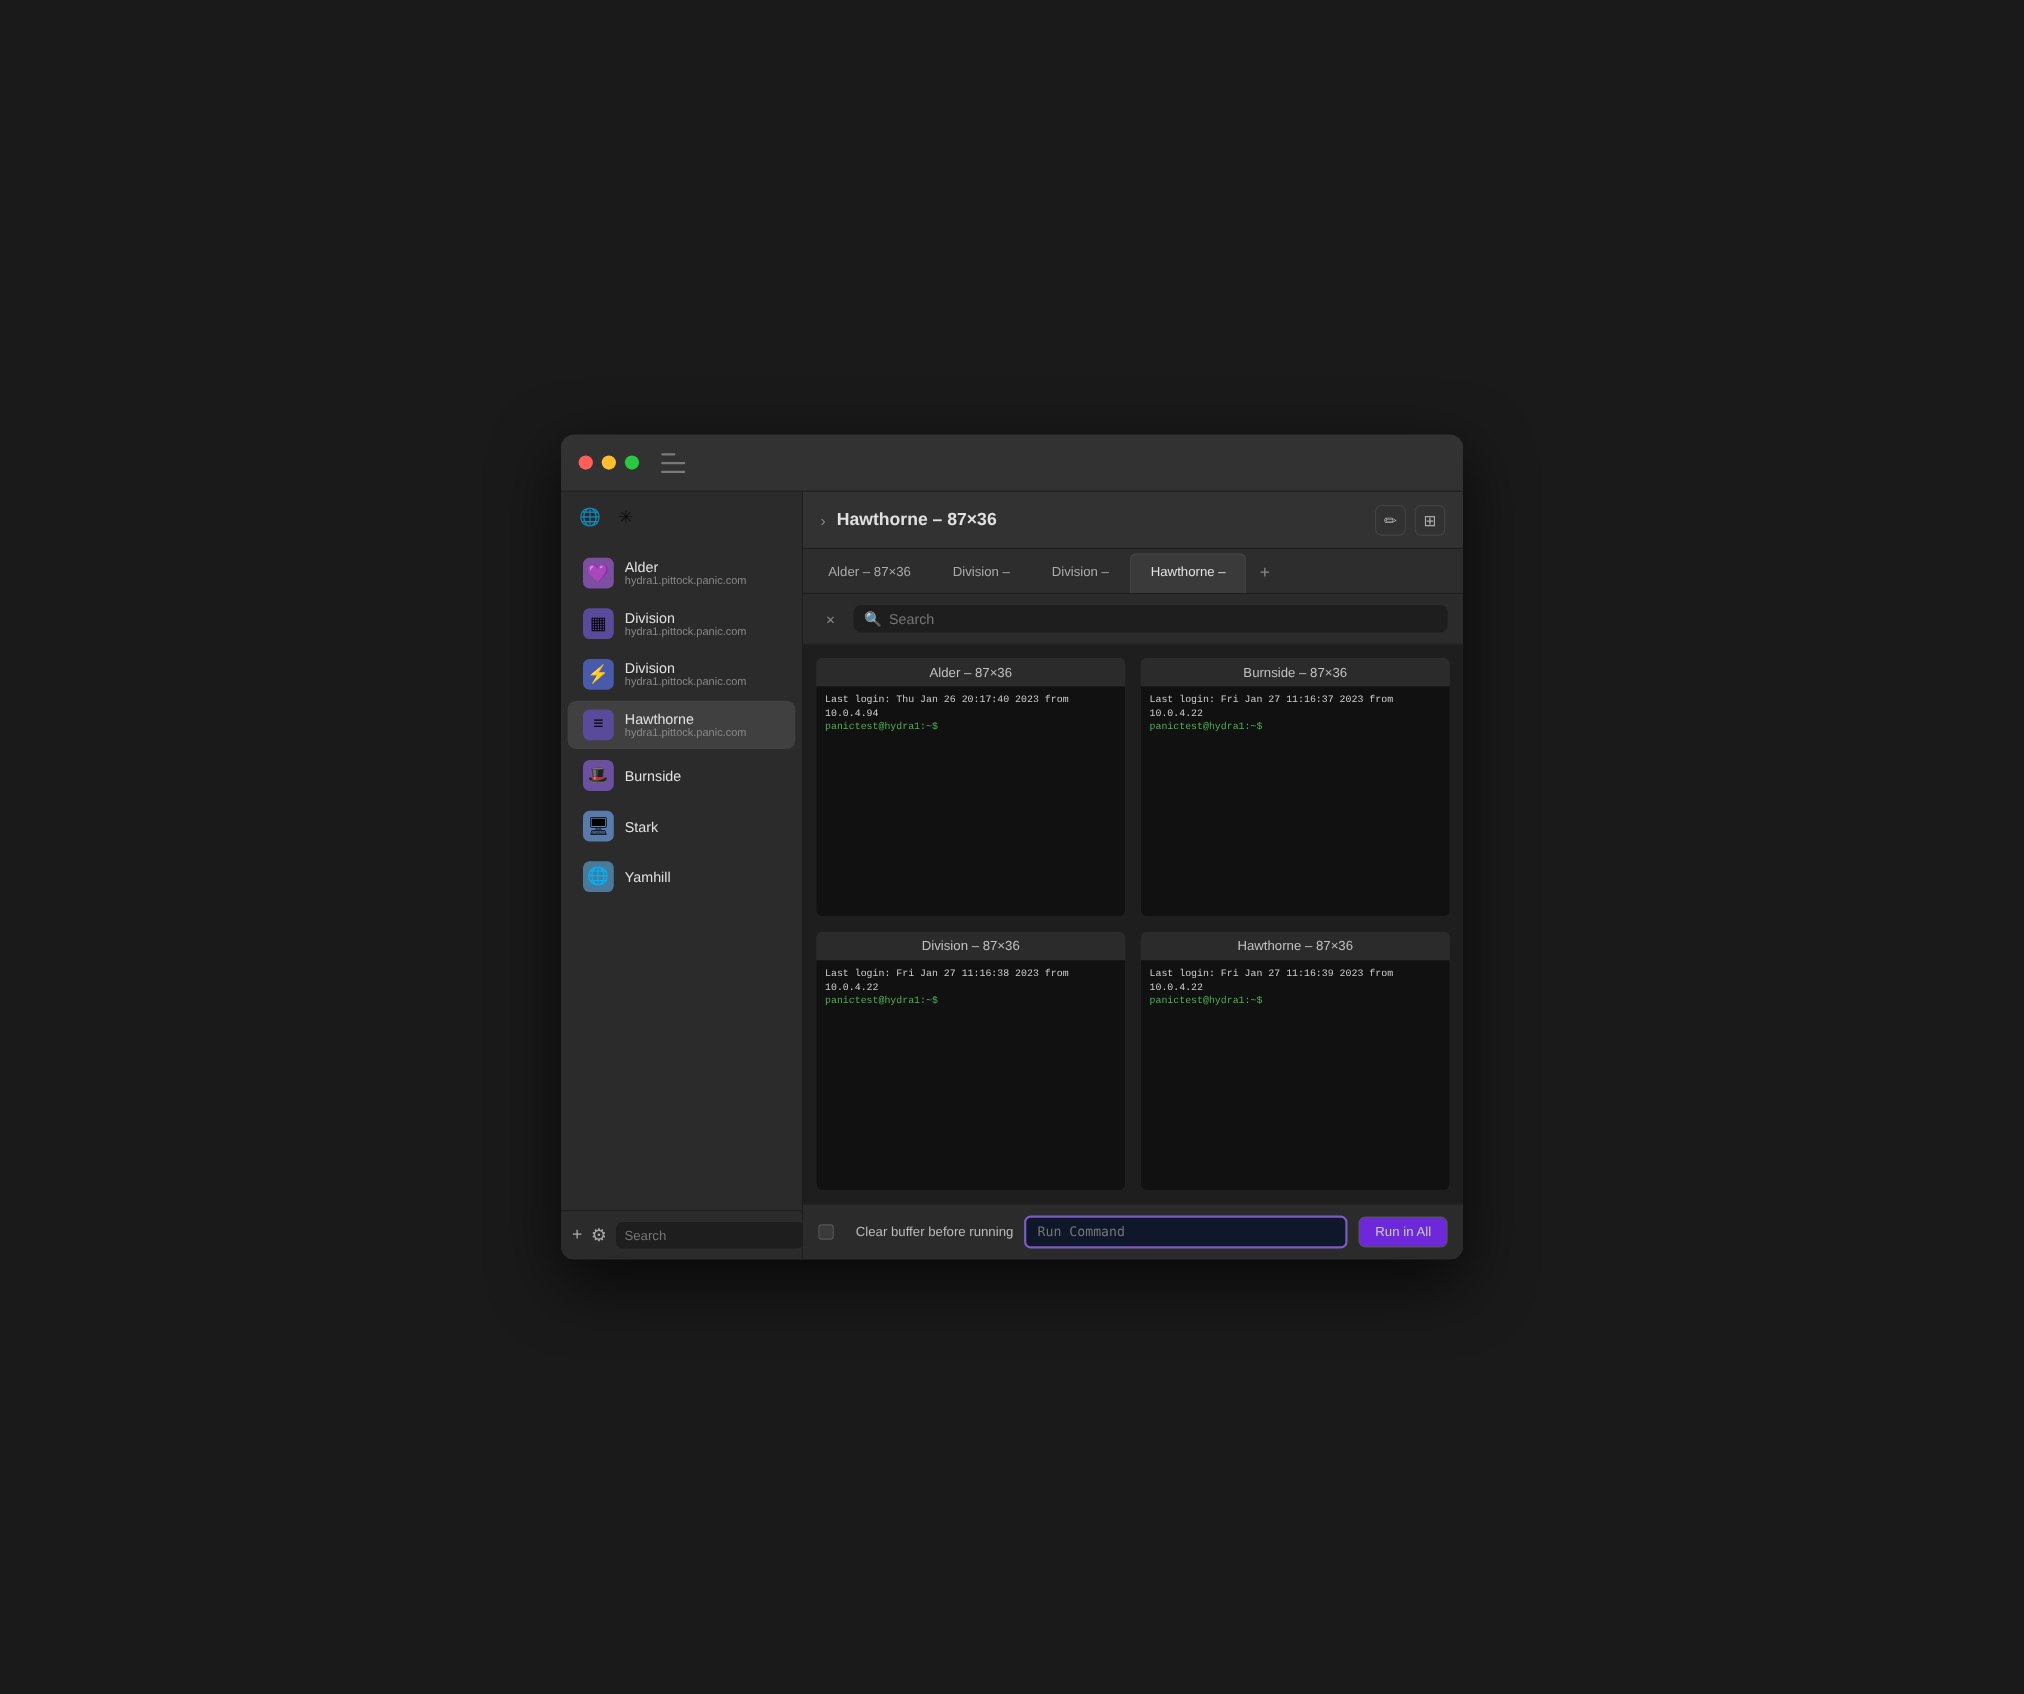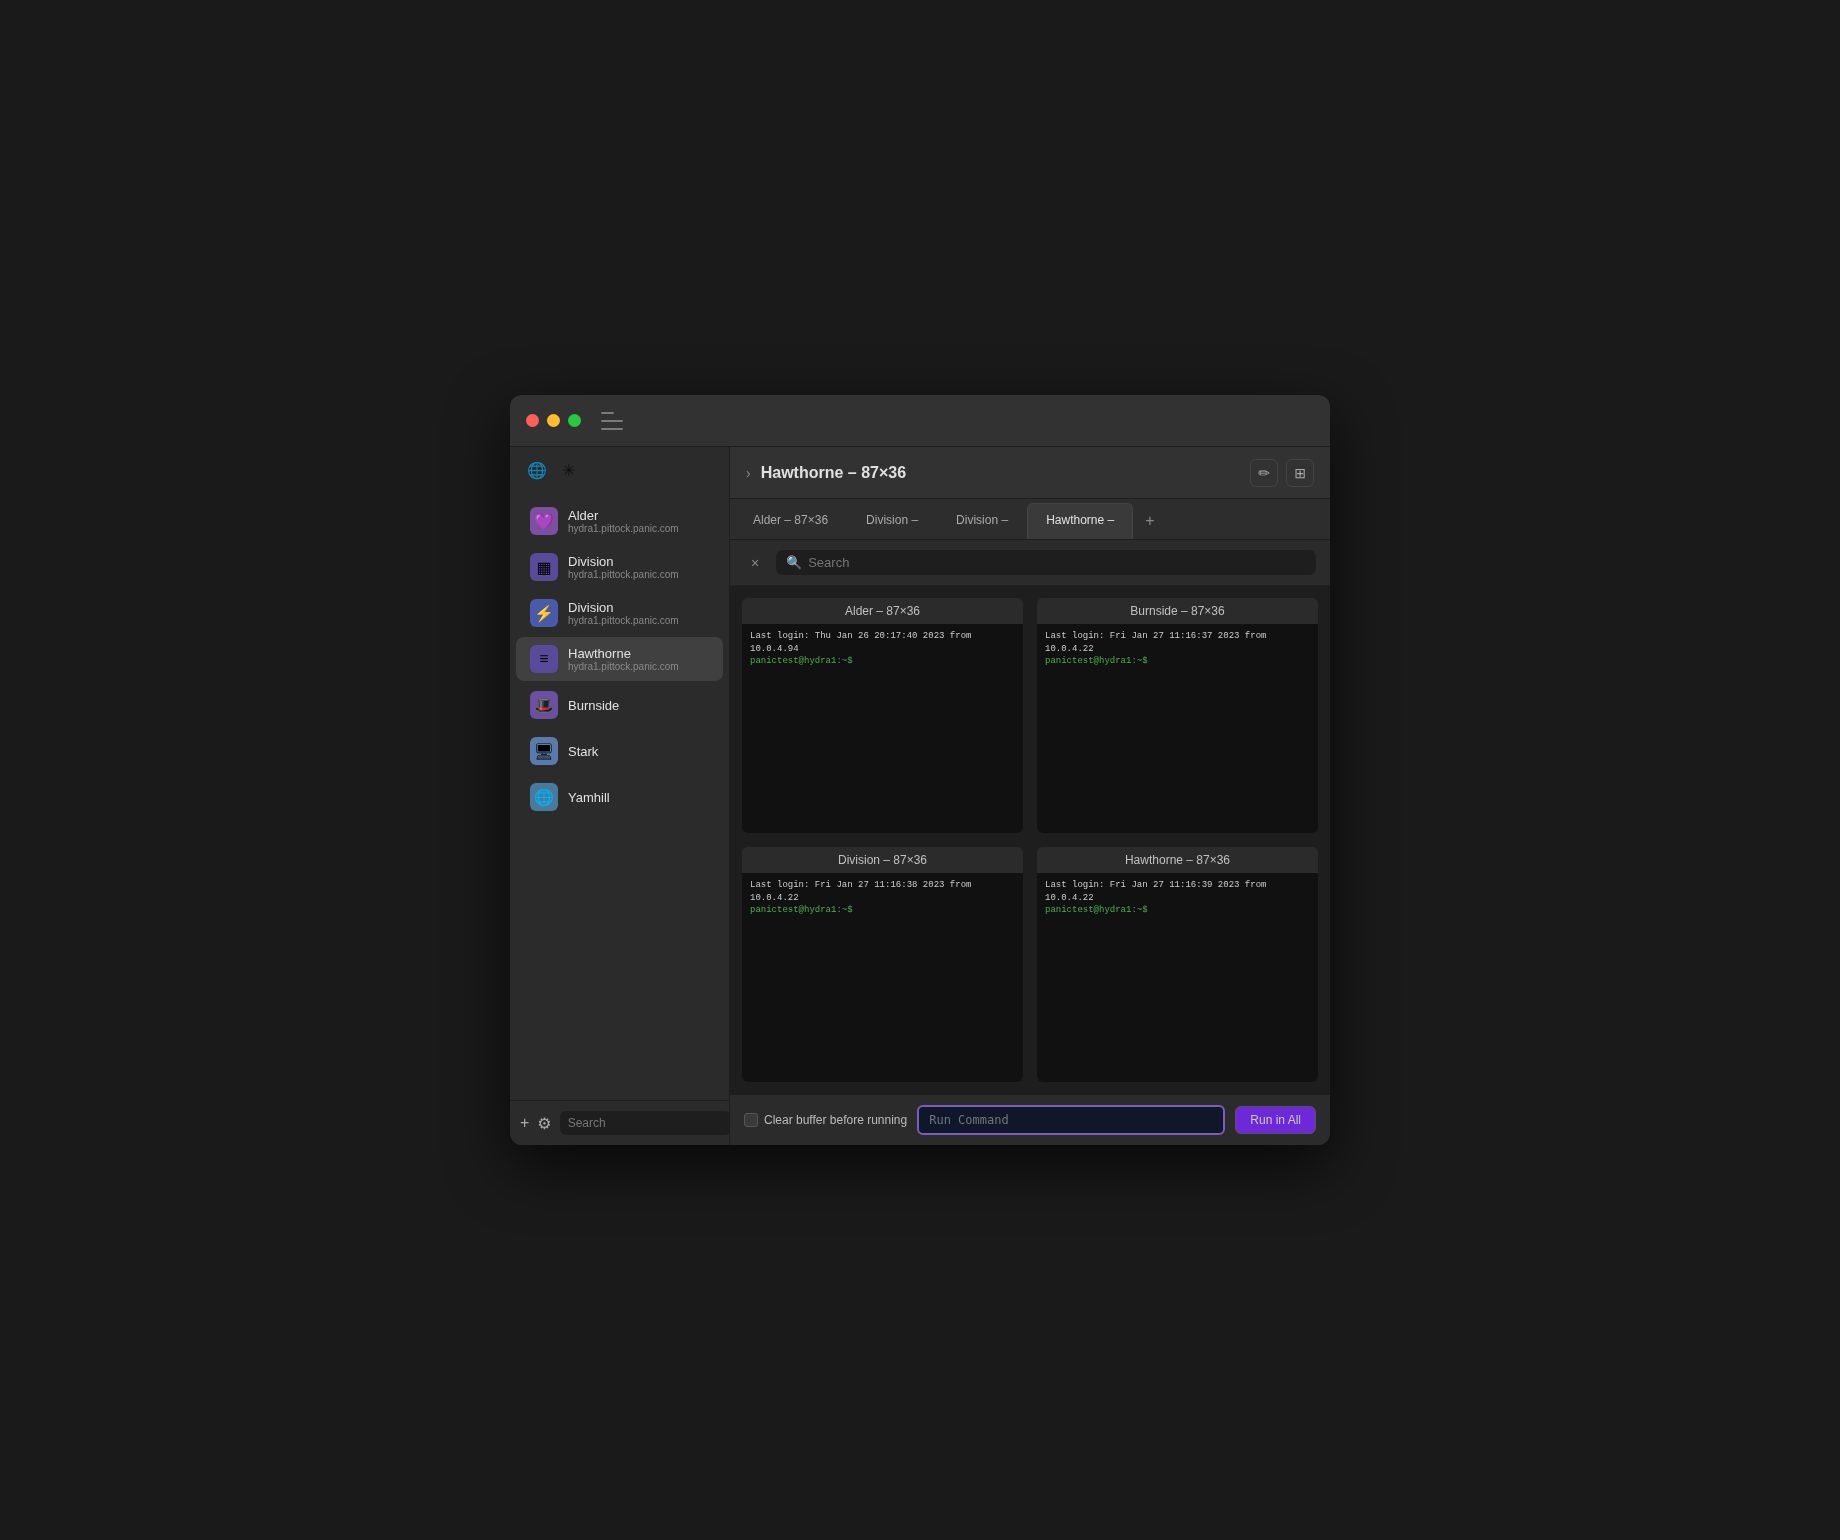--- a/index.html
+++ b/index.html
@@ -310,21 +310,21 @@
       align-items: center;
       padding: 10px 14px;
       background: #2b2b2b;
       border-top: 1px solid #1e1e1e;
       gap: 10px;
       flex-shrink: 0;
     }
     .checkbox-wrap {
       display: flex;
       align-items: center;
-      gap: 6px;
+      gap: 20px;
       justify-content: flex-end;
     }
     .checkbox {
       width: 14px;
       height: 14px;
       border-radius: 3px;
       background: #3a3a3a;
       border: 1px solid #555;
       cursor: pointer;
     }

